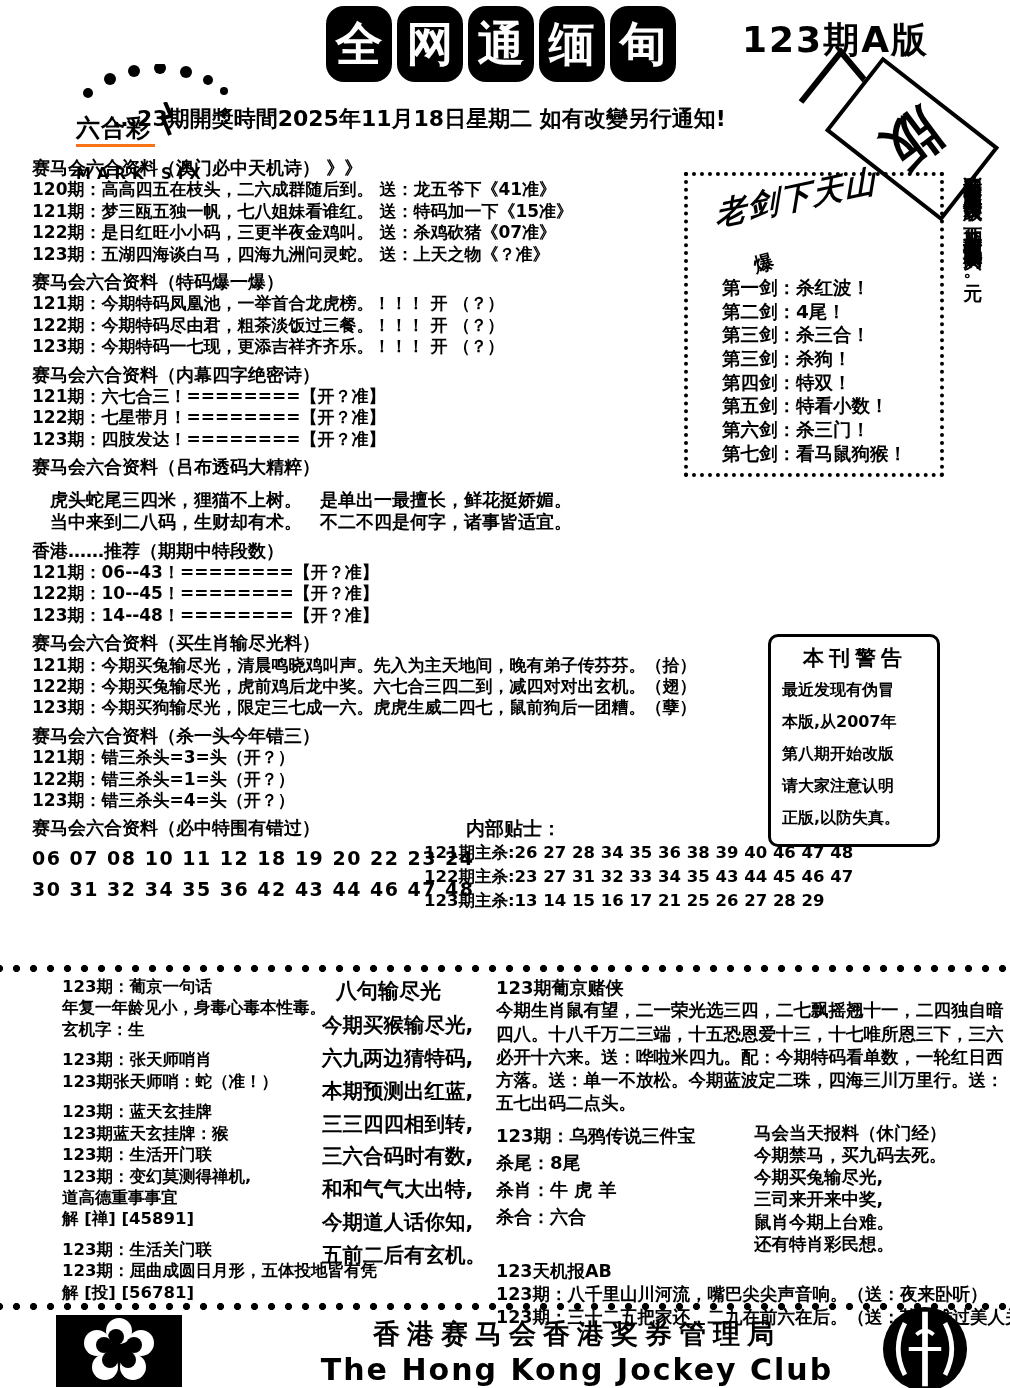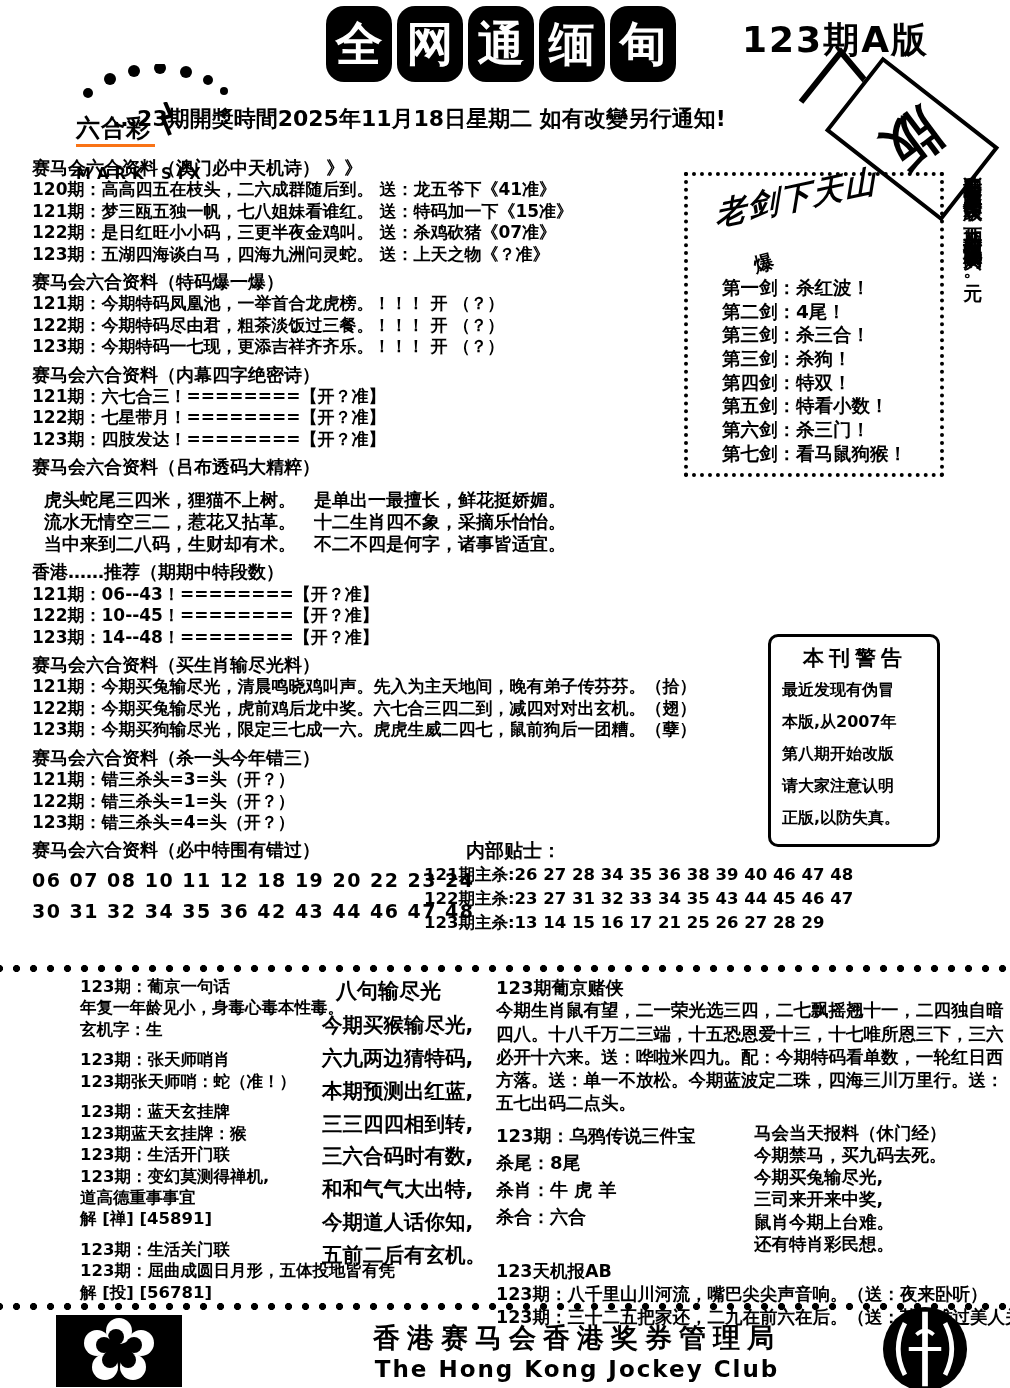--- a/index.html
+++ b/index.html
@@ -23,21 +23,21 @@
 
   
   #main{position:absolute;left:32px;top:156px;width:976px;display:flex;}
   .col-left{width:652px;}
   .col-right{width:260px;position:relative;}
   .col-strip{width:60px;}
 
   .blk{margin-bottom:5px;}
   .t{font-size:18px;line-height:1.3;white-space:nowrap;}
   .ln{font-size:17px;line-height:1.26;white-space:nowrap;}
-  .poem{margin:10px 0 6px 12px;}
+  .poem{margin:10px 0 6px 18px;}
   .poem .ln{font-size:18px;line-height:1.22;}
   .row2{display:flex;}
   .row2 .left-part{width:392px;}
   .row2 .right-part{width:258px;}
   .nums .ln{font-size:19px;line-height:1.35;letter-spacing:1.5px;margin-top:6px;}
   .neibu .t{margin-left:42px;font-size:19px;}
   .neibu .ln{font-size:16.5px;line-height:1.45;}
 
   
   .sword{margin-top:16px;border:4px dotted #000;padding:12px 6px 8px 12px;position:relative;}
@@ -56,21 +56,21 @@
   
   .vnote{writing-mode:vertical-rl;font-size:19px;line-height:1.35;letter-spacing:2px;
          height:700px;margin:4px 0 0 16px;}
 
   
   #bottom{position:absolute;left:0;top:962px;width:1010px;height:426px;}
   .dots-h{height:13px;background-image:radial-gradient(circle,#000 3.2px,transparent 3.9px);
           background-size:17px 13px;background-repeat:repeat-x;background-position:8px center;}
   .dots2{position:absolute;top:338px;left:0;right:0;}
   .b-content{position:absolute;top:14px;left:0;width:1010px;height:322px;display:flex;}
-  .b-left{width:322px;padding-left:80px;}
+  .b-left{width:322px;padding-left:62px;}
   .b-left .blk{margin-bottom:9px;}
   .b-left .ln{font-size:16.5px;line-height:1.3;}
   .b-mid{width:158px;}
   .b-mid .t{font-size:21px;margin:2px 0 4px 14px;}
   .b-mid .ln{font-size:20.5px;line-height:1.6;}
   .dots-v{width:13px;background-image:radial-gradient(circle,#000 3px,transparent 3.6px);
           background-size:13px 16px;background-repeat:repeat-y;background-position:center 2px;margin-left:2px;}
   .b-right{flex:1;padding-left:14px;}
   .b-right .t{font-size:18px;line-height:1.3;}
   .para{font-size:17.5px;line-height:1.33;width:522px;white-space:normal;}
@@ -79,21 +79,21 @@
   .b-crow .ln{font-size:18px;line-height:1.5;}
   .b-horse .ln{font-size:17.5px;line-height:1.27;}
   .b-tianji{margin-top:5px;}
   .b-tianji .ln{font-size:17.5px;line-height:1.3;}
 
   
   .footer{position:absolute;top:352px;left:0;width:1010px;height:74px;display:flex;align-items:center;}
   .f-logo-left{margin-left:56px;width:126px;height:72px;background:#000;flex:none;}
   .f-center{flex:1;text-align:center;padding-left:90px;}
   .f-cn{font-size:27px;letter-spacing:7px;}
-  .f-en{font-size:23px;letter-spacing:2px;}
+  .f-en{font-size:30px;letter-spacing:2px;}
   .f-logo-right{margin-right:42px;flex:none;}
 </style>
 </head>
 <body>
 
 <div id="page" data-name="lottery-tip-sheet">
 
   <div class="masthead" data-name="masthead-title">
 
   <div class="tile" data-name="masthead-char-tile">全</div>
@@ -172,21 +172,20 @@
             <div class="ln" data-name="tip-line">122期：七星带月！========【开？准】</div>
             <div class="ln" data-name="tip-line">123期：四肢发达！========【开？准】</div>
           </div>
       </div>
 
       <div class="t" data-name="section-title-lvbu">赛马会六合资料（吕布透码大精粹）</div>
 
       <div class="poem" data-name="lvbu-poem">
 
       <div class="ln" data-name="poem-line">虎头蛇尾三四米，狸猫不上树。　是单出一最擅长，鲜花挺娇媚。</div>
-          <div class="ln" data-name="poem-line">流水无情空三二，惹花又拈革。　十二生肖四不象，采摘乐怡怡。</div>
           <div class="ln" data-name="poem-line">当中来到二八码，生财却有术。　不二不四是何字，诸事皆适宜。</div>
         </div>
 
       <div class="blk" data-name="section-hk-recommend">
         <div class="t" data-name="section-title">香港……推荐（期期中特段数）</div>
         <div data-name="section-lines">
 
         <div class="ln" data-name="tip-line">121期：06--43！========【开？准】</div>
             <div class="ln" data-name="tip-line">122期：10--45！========【开？准】</div>
             <div class="ln" data-name="tip-line">123期：14--48！========【开？准】</div>

